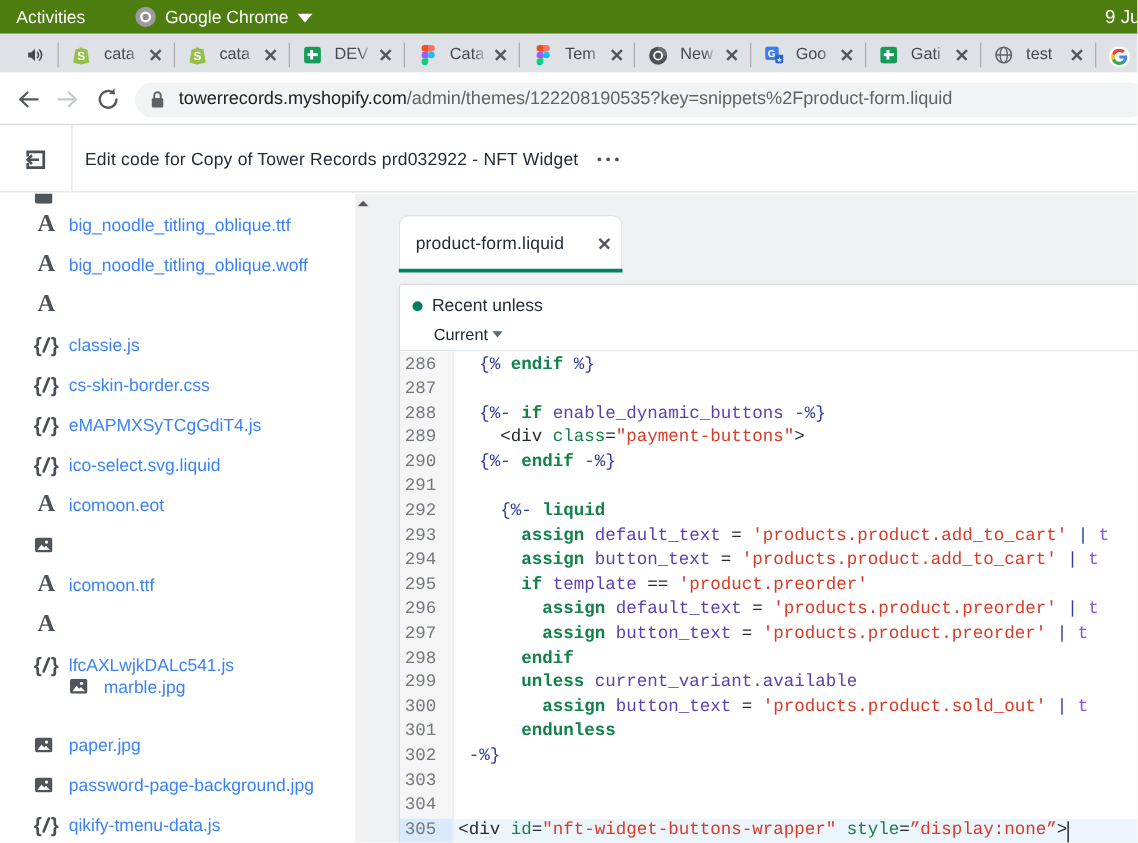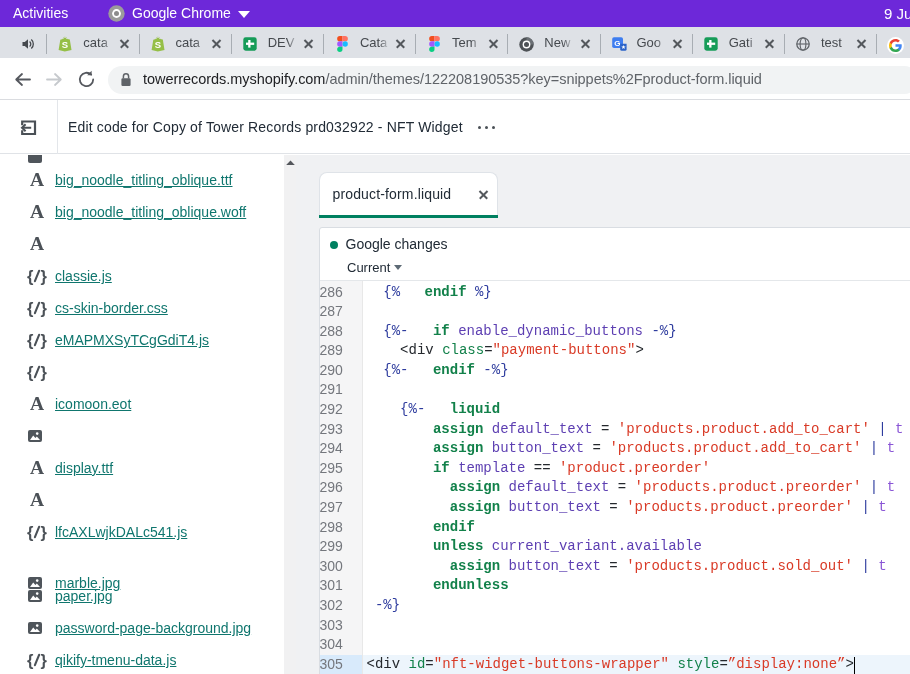--- a/index.html
+++ b/index.html
@@ -1,21 +1,21 @@
 <!DOCTYPE html>
 <html><head>
 <meta charset="utf-8">
 <style>
 * { margin:0; padding:0; box-sizing:border-box; }
 html,body { width:910px; height:674px; overflow:hidden; }
 body { font-family:"Liberation Sans", sans-serif; position:relative; background:#fff; }
 .abs { position:absolute; }
 
 
-#topbar { position:absolute; left:0; top:0; width:910px; height:27px; background:#6d28d9; color:#fff; overflow:hidden; }
+#topbar { position:absolute; left:0; top:0; width:910px; height:27px; background:#4d7c0f; color:#fff; overflow:hidden; }
 #topbar .txt { position:absolute; font-size:14px; line-height:27px; color:#ffffff; white-space:nowrap; }
 
 
 #tabstrip { position:absolute; left:0; top:27px; width:910px; height:31px; background:#dee1e6; overflow:hidden; }
 .tabsep { position:absolute; top:7px; width:1px; height:20px; background:#a8adb3; }
 .tabtitle { position:absolute; top:0; height:31px; line-height:32px; font-size:13px; color:#45494e; white-space:nowrap; overflow:hidden; }
 .tabx { position:absolute; width:10px; height:10px; top:12px; }
 .tabx:before, .tabx:after { content:""; position:absolute; left:-0.5px; top:4.2px; width:11px; height:1.6px; background:#54585d; }
 .tabx:before { transform:rotate(45deg); }
 .tabx:after { transform:rotate(-45deg); }
@@ -29,44 +29,44 @@
 
 
 #adminheader { position:absolute; left:0; top:100px; width:910px; height:54px; background:#fff; border-bottom:1px solid #e0e3e7; }
 #adminvline { position:absolute; left:57px; top:100px; width:1px; height:54px; background:#e3e6ea; }
 #admintitle { position:absolute; left:68px; top:100px; height:54px; line-height:54px; font-size:14px; color:#212b36; letter-spacing:0.16px; }
 .hdot { position:absolute; top:125.5px; width:3.6px; height:3.6px; border-radius:50%; background:#4a5056; }
 
 #sidebar { position:absolute; left:0; top:155px; width:296px; height:519px; background:#fff; overflow:hidden; }
 #mainbg { position:absolute; left:296px; top:155px; width:614px; height:519px; background:#f0f1f3; }
 .srow { position:absolute; left:0; width:280px; height:32px; }
-.srow .nm { position:absolute; left:55px; top:0; line-height:32px; font-size:14px; color:#0f766e; letter-spacing:0; white-space:nowrap;text-decoration:underline; }
+.srow .nm { position:absolute; left:55px; top:0; line-height:32px; font-size:14px; color:#3b82f6; letter-spacing:0; white-space:nowrap; }
 .aicon { position:absolute; left:26px; top:4px; width:22px; text-align:center; font-family:"Liberation Serif", serif; font-weight:bold; font-size:19.5px; line-height:22px; color:#4b5157; }
 #sscroll { position:absolute; left:284px; top:155px; width:12px; height:519px; background:#f1f1f2; }
 
 
 #filetab { position:absolute; left:318.5px; top:171.5px; width:179.5px; height:46px; background:#fff; border:1px solid #dfe3e8; border-bottom:none; border-radius:8px 8px 0 0; }
 #filetabgreen { position:absolute; left:318.5px; top:214.5px; width:179.5px; height:3px; background:#008060; }
 #filetabtext { position:absolute; left:332.5px; top:172px; height:45px; line-height:45px; font-size:14px; letter-spacing:0.15px; color:#212b36; }
 #card { position:absolute; left:318.5px; top:226.5px; width:600px; height:448px; background:#fff; border:1px solid #d9dde2; border-radius:3px 0 0 0; overflow:hidden; }
 
 #recenttext { position:absolute; left:345.5px; top:236px; font-size:14px; color:#212b36; }
 #recentdot { position:absolute; left:329.5px; top:240.5px; width:8px; height:8px; border-radius:50%; background:#008060; }
 #currenttext { position:absolute; left:347px; top:260px; font-size:13px; color:#212b36; }
 #currentcaret { position:absolute; left:394px; top:264.5px; width:0; height:0; border-left:4.5px solid transparent; border-right:4.5px solid transparent; border-top:5px solid #5d6a75; }
 #recentdivider { position:absolute; left:319.5px; top:280px; width:591px; height:1px; background:#e4e7ea; }
 
 
 #gutter { position:absolute; left:319.5px; top:280.5px; width:42.5px; height:393px; background:#f5f5f6; }
 #gutterline { position:absolute; left:362px; top:280.5px; width:1px; height:393px; background:#e8e8e8; }
-#gutternums { white-space:pre; position:absolute; left:319.5px; top:282.5px; width:29.5px; height:393px; font-family:Liberation Sans, sans-serif; font-size:14px; line-height:19.6px; color:#74777d; text-align:left; }
+#gutternums { white-space:pre; position:absolute; left:319.5px; top:282.5px; width:29.5px; height:393px; font-family:Liberation Mono, monospace; font-size:14px; line-height:19.6px; color:#74777d; text-align:right; }
 #codearea { position:absolute; left:362.5px; top:282.5px; width:548px; height:393px; font-family:"Liberation Mono", monospace; font-size:14px; line-height:19.6px; color:#24282d; white-space:pre; padding-left:4px; }
 #activegutter { position:absolute; left:319.5px; top:655px; width:42.5px; height:20px; background:#d8eafb; }
 #activerow { position:absolute; left:362.5px; top:655px; width:548px; height:20px; background:#edf5fc; }
-.k { color:#12814a; font-weight:bold;margin-left:16px; }
+.k { color:#12814a; font-weight:bold; }
 .d { color:#2e3c9e; }
 .v { color:#5d3fb2; }
 .s { color:#d93a26; }
 .t { color:#8a55d6; }
 .a { color:#12814a; }
 #cursor { position:absolute; left:853.5px; top:657px; width:1.6px; height:16.5px; background:#000; }
 </style>
 </head>
 <body>
 
@@ -255,48 +255,49 @@
         <line x1="13.1" y1="4.8" x2="8.9" y2="15.2" stroke="#4b5157" stroke-width="2.1" stroke-linecap="round"></line>
       </svg>
       <div class="nm">eMAPMXSyTCgGdiT4.js</div>
     </div>
 <div class="srow" style="top:201px;">
       <svg class="abs" style="left:26px;top:6px;" width="22" height="20" viewBox="0 0 22 20">
         <text x="1" y="15.5" font-size="16.5" font-weight="bold" fill="#4b5157" font-family="Liberation Sans, sans-serif">{</text>
         <text x="14.5" y="15.5" font-size="16.5" font-weight="bold" fill="#4b5157" font-family="Liberation Sans, sans-serif">}</text>
         <line x1="13.1" y1="4.8" x2="8.9" y2="15.2" stroke="#4b5157" stroke-width="2.1" stroke-linecap="round"></line>
       </svg>
+      <div class="nm">ico-select.svg.liquid</div>
     </div>
 <div class="srow" style="top:233px;">
       <div class="aicon" style="top:5px;">A</div>
       <div class="nm">icomoon.eot</div>
     </div>
 <div class="srow" style="top:265px;">
       <svg class="abs" style="left:28px;top:10px;" width="14" height="12" viewBox="0 0 14 12">
         <rect x="0" y="0" width="14" height="12" rx="2" fill="#4f555b"></rect>
         <path d="M2 10 L5.2 5.6 L7.4 8.0 L8.8 6.6 L12 10 Z" fill="#fff"></path>
         <circle cx="9.2" cy="3.6" r="1.3" fill="#fff"></circle>
       </svg>
     </div>
 <div class="srow" style="top:297px;">
       <div class="aicon" style="top:5px;">A</div>
-      <div class="nm">display.ttf</div>
+      <div class="nm">icomoon.ttf</div>
     </div>
 <div class="srow" style="top:329px;">
       <div class="aicon" style="top:5px;">A</div>
     </div>
 <div class="srow" style="top:361px;">
       <svg class="abs" style="left:26px;top:6px;" width="22" height="20" viewBox="0 0 22 20">
         <text x="1" y="15.5" font-size="16.5" font-weight="bold" fill="#4b5157" font-family="Liberation Sans, sans-serif">{</text>
         <text x="14.5" y="15.5" font-size="16.5" font-weight="bold" fill="#4b5157" font-family="Liberation Sans, sans-serif">}</text>
         <line x1="13.1" y1="4.8" x2="8.9" y2="15.2" stroke="#4b5157" stroke-width="2.1" stroke-linecap="round"></line>
       </svg>
       <div class="nm">lfcAXLwjkDALc541.js</div>
     </div>
-<div class="srow" style="top:412px;">
+<div class="srow" style="top:378px;margin-left:28px;">
       <svg class="abs" style="left:28px;top:10px;" width="14" height="12" viewBox="0 0 14 12">
         <rect x="0" y="0" width="14" height="12" rx="2" fill="#4f555b"></rect>
         <path d="M2 10 L5.2 5.6 L7.4 8.0 L8.8 6.6 L12 10 Z" fill="#fff"></path>
         <circle cx="9.2" cy="3.6" r="1.3" fill="#fff"></circle>
       </svg>
       <div class="nm">marble.jpg</div>
     </div>
 <div class="srow" style="top:457px;">
       <svg class="abs" style="left:28px;top:10px;" width="14" height="12" viewBox="0 0 14 12">
         <rect x="0" y="0" width="14" height="12" rx="2" fill="#4f555b"></rect>
@@ -326,21 +327,21 @@
 <svg class="abs" style="left:285px; top:158px;" width="11" height="10" viewBox="0 0 11 10">
   <path d="M1.2 7 L5.5 2.5 L9.8 7 Z" fill="#54575c"></path>
 </svg>
 
 <div id="filetab"></div>
 <div id="filetabgreen"></div>
 <div id="filetabtext">product-form.liquid</div>
 <div class="tabx" style="left:478px; top:190px;"></div>
 <div id="card"></div>
 <div id="recentdot"></div>
-<div id="recenttext">Google changes</div>
+<div id="recenttext">Recent unless</div>
 <div id="currenttext">Current</div>
 <div id="currentcaret"></div>
 <div id="recentdivider"></div>
 
 <div id="gutter"></div>
 <div id="activegutter"></div>
 <div id="activerow"></div>
 <div id="gutterline"></div>
 <div id="gutternums">286
 287

